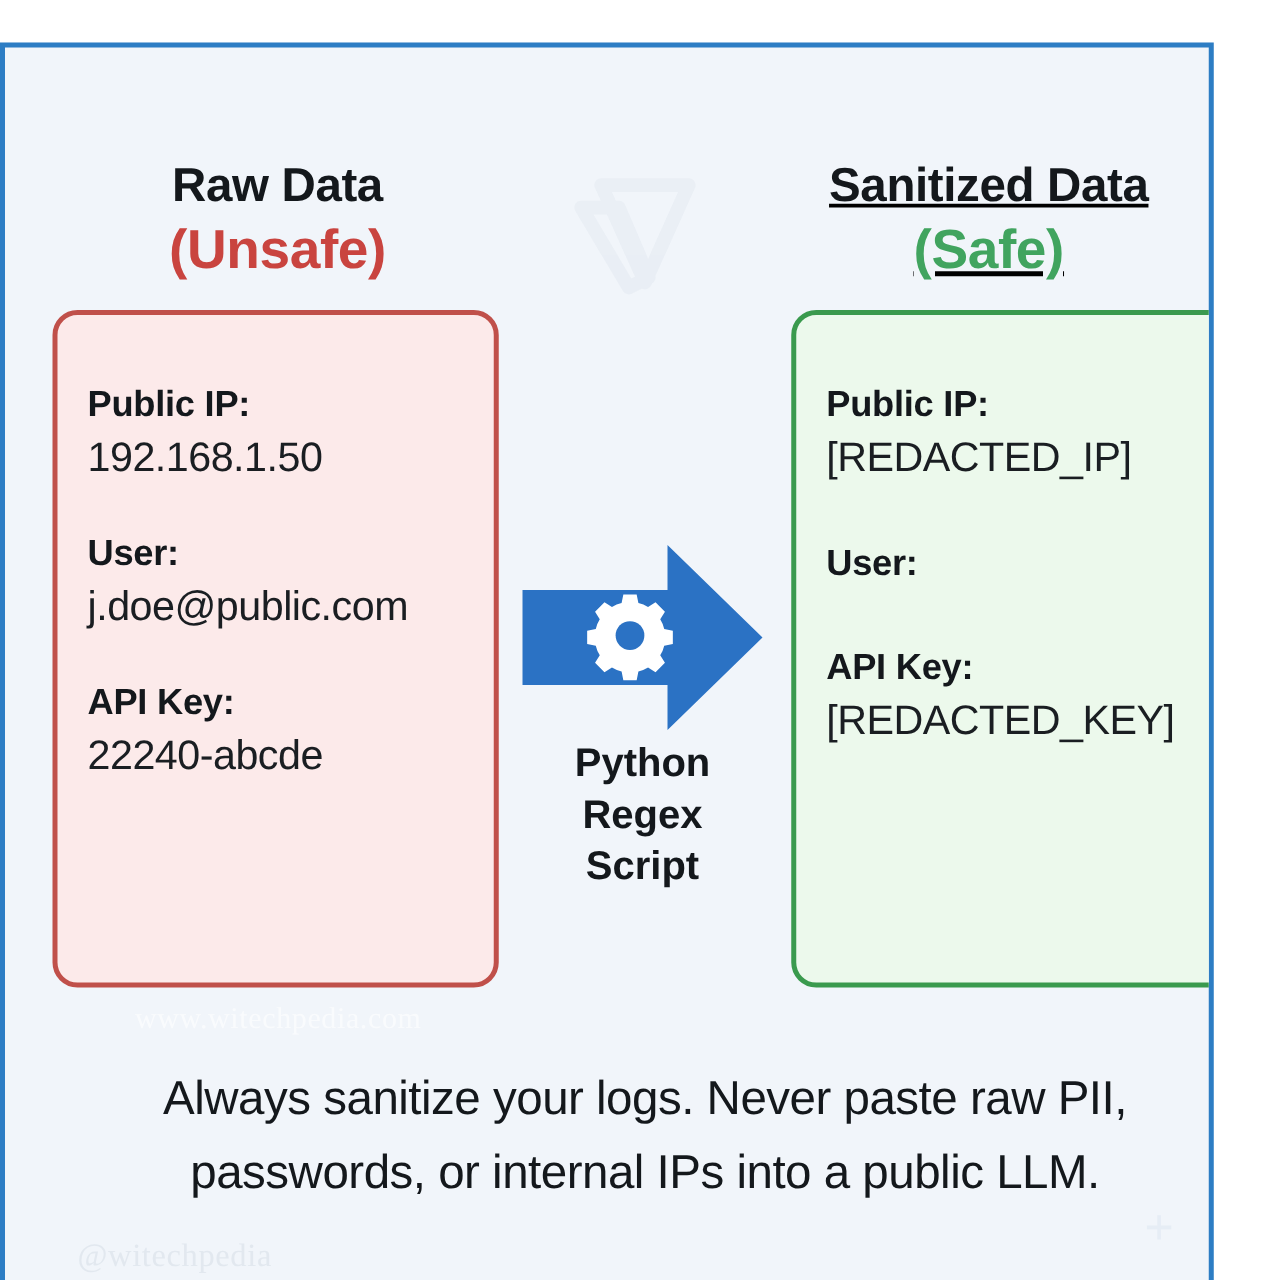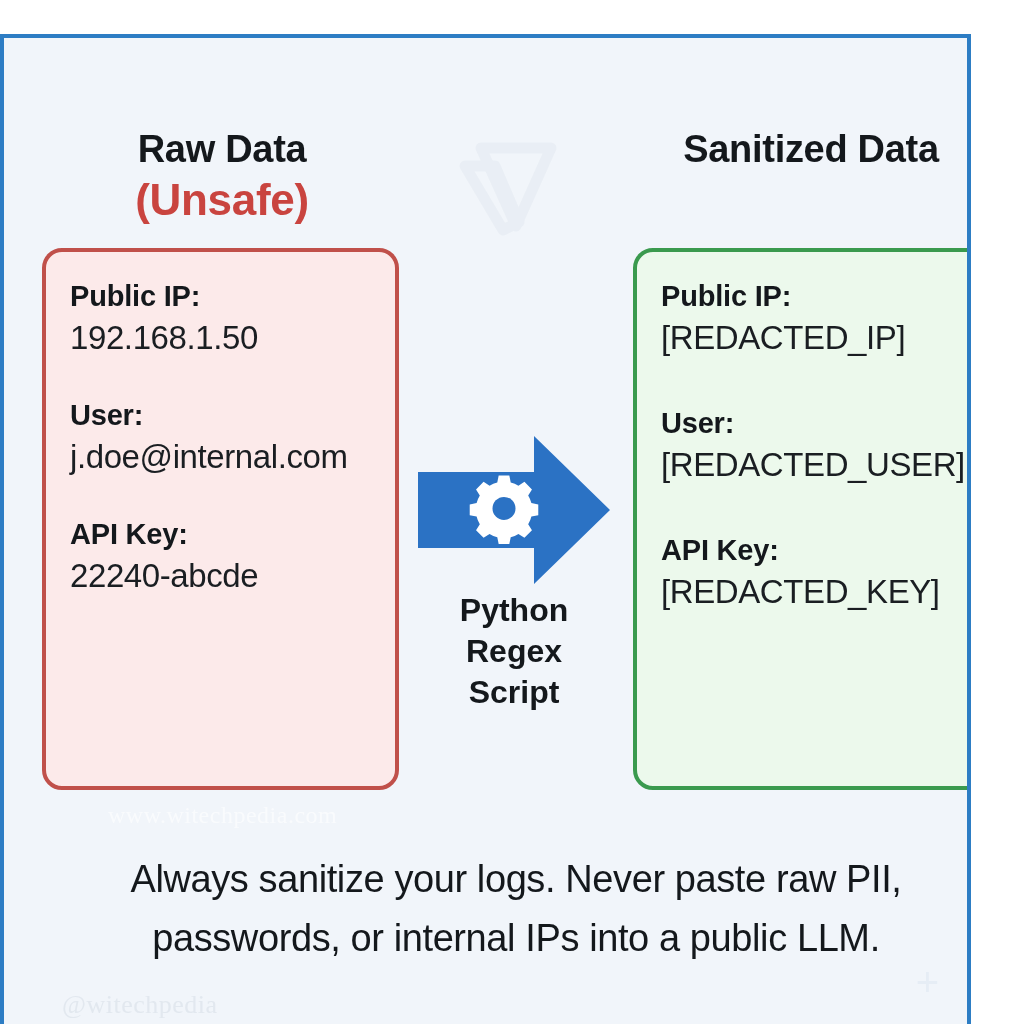--- a/index.html
+++ b/index.html
@@ -72,30 +72,30 @@
     letter-spacing: -0.3px;
   }
   .col-title .sub {
     display: block;
     font-size: 44px;
     font-weight: bold;
     margin-top: 7px;
     letter-spacing: -0.3px;
   }
   #title-left  { left: 18px;  top: 92px; }
-  #title-right { left: 607px; top: 92px; }
+  #title-right { left: 587px; top: 92px; text-decoration: underline; }
   .sub-unsafe { color: #c9443f; }
   .sub-safe   { color: #41a45f; }
 
   
   .card {
     position: absolute;
     box-sizing: border-box;
     border-radius: 20px;
-    padding: 28px 0 0 24px;
+    padding: 56px 0 0 24px;
   }
   #card-raw {
     left: 38px;
     top: 210px;
     width: 357px;
     height: 542px;
     background: #fceaea;
     border: 4px solid #c0504a;
   }
   #card-clean {
@@ -175,46 +175,46 @@
     </svg>
   </div>
 
   <div class="col-title" id="title-left">
     <span class="main">Raw Data</span>
     <span class="sub sub-unsafe">(Unsafe)</span>
   </div>
 
   <div class="col-title" id="title-right">
     <span class="main">Sanitized Data</span>
+    <span class="sub sub-safe">(Safe)</span>
   </div>
 
   <div class="card" id="card-raw">
     <div class="wm-url">www.witechpedia.com</div>
     <div class="field">
       <span class="label">Public IP:</span>
       <span class="value">192.168.1.50</span>
     </div>
     <div class="field">
       <span class="label">User:</span>
-      <span class="value">j.doe@internal.com</span>
+      <span class="value">j.doe@public.com</span>
     </div>
     <div class="field">
       <span class="label">API Key:</span>
       <span class="value">22240-abcde</span>
     </div>
   </div>
 
   <div class="card" id="card-clean">
     <div class="field">
       <span class="label">Public IP:</span>
       <span class="value">[REDACTED_IP]</span>
     </div>
     <div class="field">
       <span class="label">User:</span>
-      <span class="value">[REDACTED_USER]</span>
     </div>
     <div class="field">
       <span class="label">API Key:</span>
       <span class="value">[REDACTED_KEY]</span>
     </div>
   </div>
 
   <div id="arrow-wrap">
     <svg viewBox="0 0 196 152" width="196" height="152" aria-hidden="true">
       <path d="M2 38 L118 38 L118 2 L194 76 L118 150 L118 114 L2 114 Z" fill="#2b72c4"></path>

